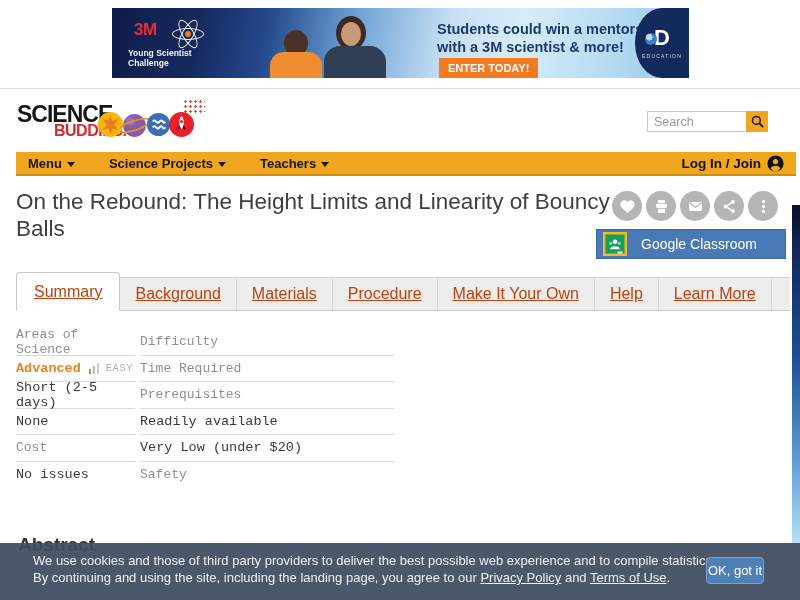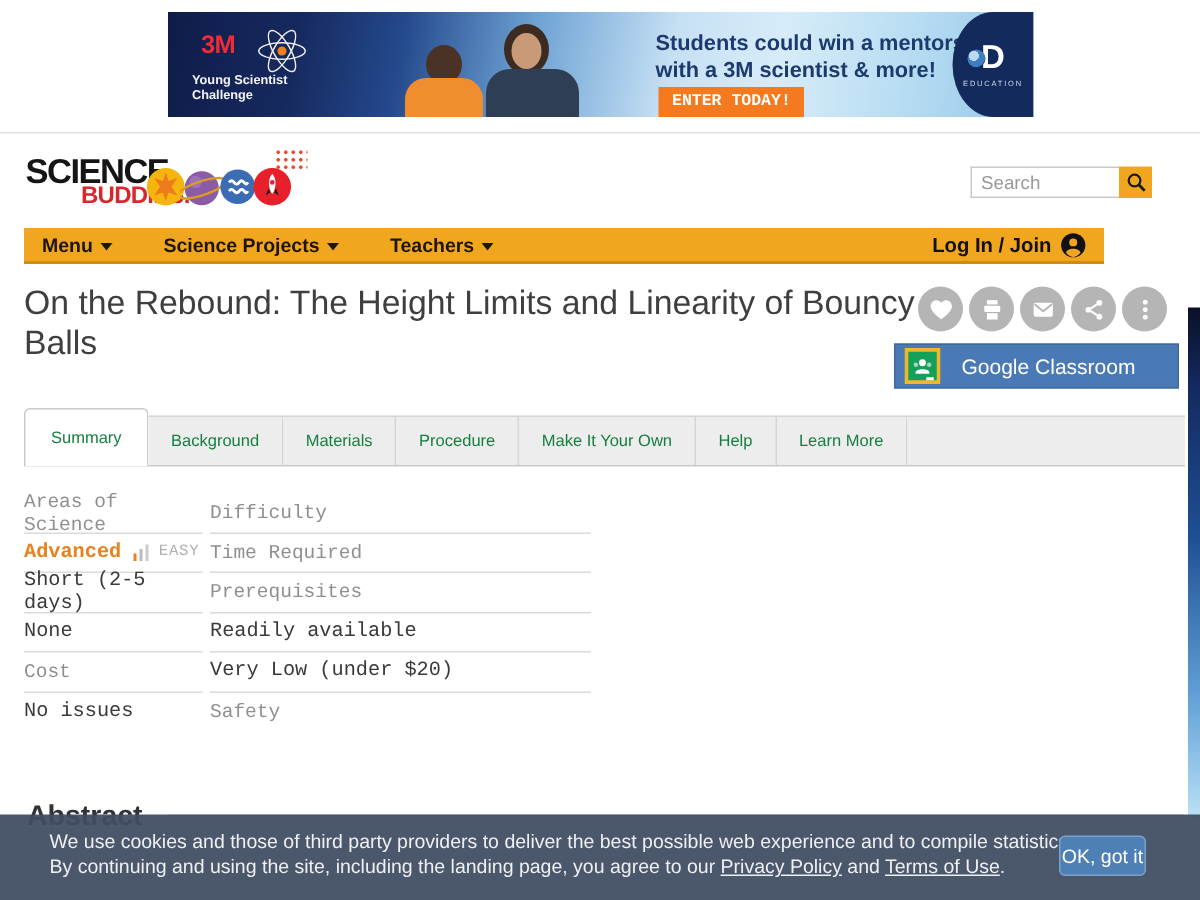--- a/index.html
+++ b/index.html
@@ -16,21 +16,21 @@
   .atom .orbit { position:absolute; left:2px; top:12px; width:32px; height:12px; border:1.5px solid #f0f0f0; border-radius:50%; }
   .atom .o2 { transform:rotate(60deg); } .atom .o3 { transform:rotate(120deg); }
   .atom .core { position:absolute; left:15px; top:15px; width:6px; height:6px; border-radius:50%; background:#f08019; }
   .ad-photo { left:120px; top:0; width:210px; height:70px; overflow:hidden; }
   .ad-photo .head1 { position:absolute; left:52px; top:22px; width:24px; height:26px; border-radius:50%; background:#4a3227; }
   .ad-photo .body1 { position:absolute; left:38px; top:44px; width:52px; height:30px; border-radius:14px 14px 0 0; background:#ef8d2f; }
   .ad-photo .head2 { position:absolute; left:104px; top:8px; width:30px; height:34px; border-radius:50%; background:#3d2b22; }
   .ad-photo .face2 { position:absolute; left:109px; top:14px; width:20px; height:24px; border-radius:50%; background:#c99a78; }
   .ad-photo .body2 { position:absolute; left:92px; top:38px; width:62px; height:34px; border-radius:16px 16px 0 0; background:#2e3f55; }
   .ad-headline { left:325px; top:12px; color:#1d3a6e; font-size:14.5px; font-weight:bold; line-height:18px; }
-  .ad-cta { left:327px; top:50px; background:#f4791f; color:#fff; font-size:11px; font-weight:bold; padding:4px 9px;font-family:Liberation Mono, monospace; }
+  .ad-cta { left:327px; top:50px; background:#f4791f; color:#fff; font-size:11px; font-weight:bold; padding:4px 9px; }
   .ad-sponsor { right:0; top:0; width:54px; height:70px; background:#132a5c; border-radius:34px 0 0 34px / 44px 0 0 44px;
     display:flex; flex-direction:column; align-items:center; justify-content:center; }
   .ad-sponsor .dmark { position:relative; color:#fff; font-size:22px; font-weight:bold; line-height:22px; }
   .ad-sponsor .globe { position:absolute; left:-9px; top:6px; width:12px; height:12px; border-radius:50%;
     background:radial-gradient(circle at 35% 35%, #bcd9f0 0 30%, #3e7fc1 31% 70%, #1c4f8c 71%); }
   .ad-sponsor .edu { color:#cfd8ea; font-size:5px; letter-spacing:1.2px; margin-top:4px; }
 
   .top-divider { left:0; top:88px; width:800px; height:1px; background:#e0e0e0; }
 
   
@@ -41,21 +41,21 @@
   .logo-balls svg { margin-right:-4px; }
   .dot-grid { position:absolute; left:166px; top:-5px; width:22px; height:16px;
     background-image:radial-gradient(#e2492f 1.1px, transparent 1.3px); background-size:5px 5px; }
 
   .search-wrap { left:647px; top:111px; display:flex; }
   .search-input { width:99px; height:21px; border:1px solid #c9c9c9; border-right:none; font-size:12.5px; padding:0 6px; color:#444; outline:none; }
   .search-input::placeholder { color:#999; }
   .search-btn { width:22px; height:21px; background:#f0a71f; border:none; cursor:pointer; display:flex; align-items:center; justify-content:center; }
 
   
-  .nav-bar { left:16px; top:152px; width:720px; height:24px; background:#f0a71f; border-bottom:2px solid #cf8d10;
+  .nav-bar { left:16px; top:152px; width:780px; height:24px; background:#f0a71f; border-bottom:2px solid #cf8d10;
     display:flex; align-items:center; padding:0 12px; }
   .nav-item { font-size:13px; font-weight:bold; color:#1d1500; margin-right:34px; cursor:pointer; display:flex; align-items:center; }
   .chev { width:0; height:0; border-left:4px solid transparent; border-right:4px solid transparent; border-top:5px solid #1d1500; margin-left:5px; margin-top:2px; }
   .login { margin-left:auto; margin-right:0; display:flex; align-items:center; font-size:13.5px; font-weight:bold; color:#111; cursor:pointer; }
   .login svg { margin-left:6px; }
 
   
   .page-title { left:16px; top:188px; width:600px; font-size:22.5px; font-weight:400; color:#3f3f3f; line-height:27px; }
   .action-icons { left:612px; top:191px; display:flex; }
   .icon-circle { width:30px; height:30px; border-radius:50%; background:#b5b5b5; margin-left:4px;
@@ -63,21 +63,21 @@
   .icon-circle:first-child { margin-left:0; }
 
   .gc-btn { left:596px; top:229px; width:190px; height:30px; background:#4a7ab5; border:1px solid #3c699c;
     display:flex; align-items:center; cursor:pointer; }
   .gc-icon { margin:0 14px 0 6px; display:flex; }
   .gc-label { color:#fff; font-size:14px; }
 
   
   .tabs { left:16px; top:272px; width:774px; height:39px; display:flex; align-items:flex-end; border-bottom:1px solid #c9c9c9; }
   .tab { height:33px; background:#ededed; border-top:1px solid #d5d5d5; border-right:1px solid #d5d5d5;
-    font-size:11px; color:#15803d; display:flex; align-items:center; padding:0 15px; cursor:pointer; }
+    font-size:16px; color:#c2410c; display:flex; align-items:center; padding:0 15px; cursor:pointer;text-decoration:underline; }
   .tab.first-inactive { border-left:none; }
   .tab.active { height:39px; background:#fff; border:1px solid #c9c9c9; border-bottom:1px solid #fff;
     border-radius:4px 4px 0 0; margin-bottom:-1px; padding:0 17px; }
   .tab-filler { flex:1; height:33px; background:#ededed; border-top:1px solid #d5d5d5; }
 
   
   .info-table { left:16px; top:329px; width:378px; display:grid; grid-template-columns:119px 1fr; column-gap:5px;font-family:Liberation Mono, monospace; }
   .cell { height:26.5px; display:flex; align-items:center; border-bottom:1px solid #dadada; font-size:13px; }
   .cell.last { border-bottom:none; }
   .cell-label { color:#8f8f8f; }

